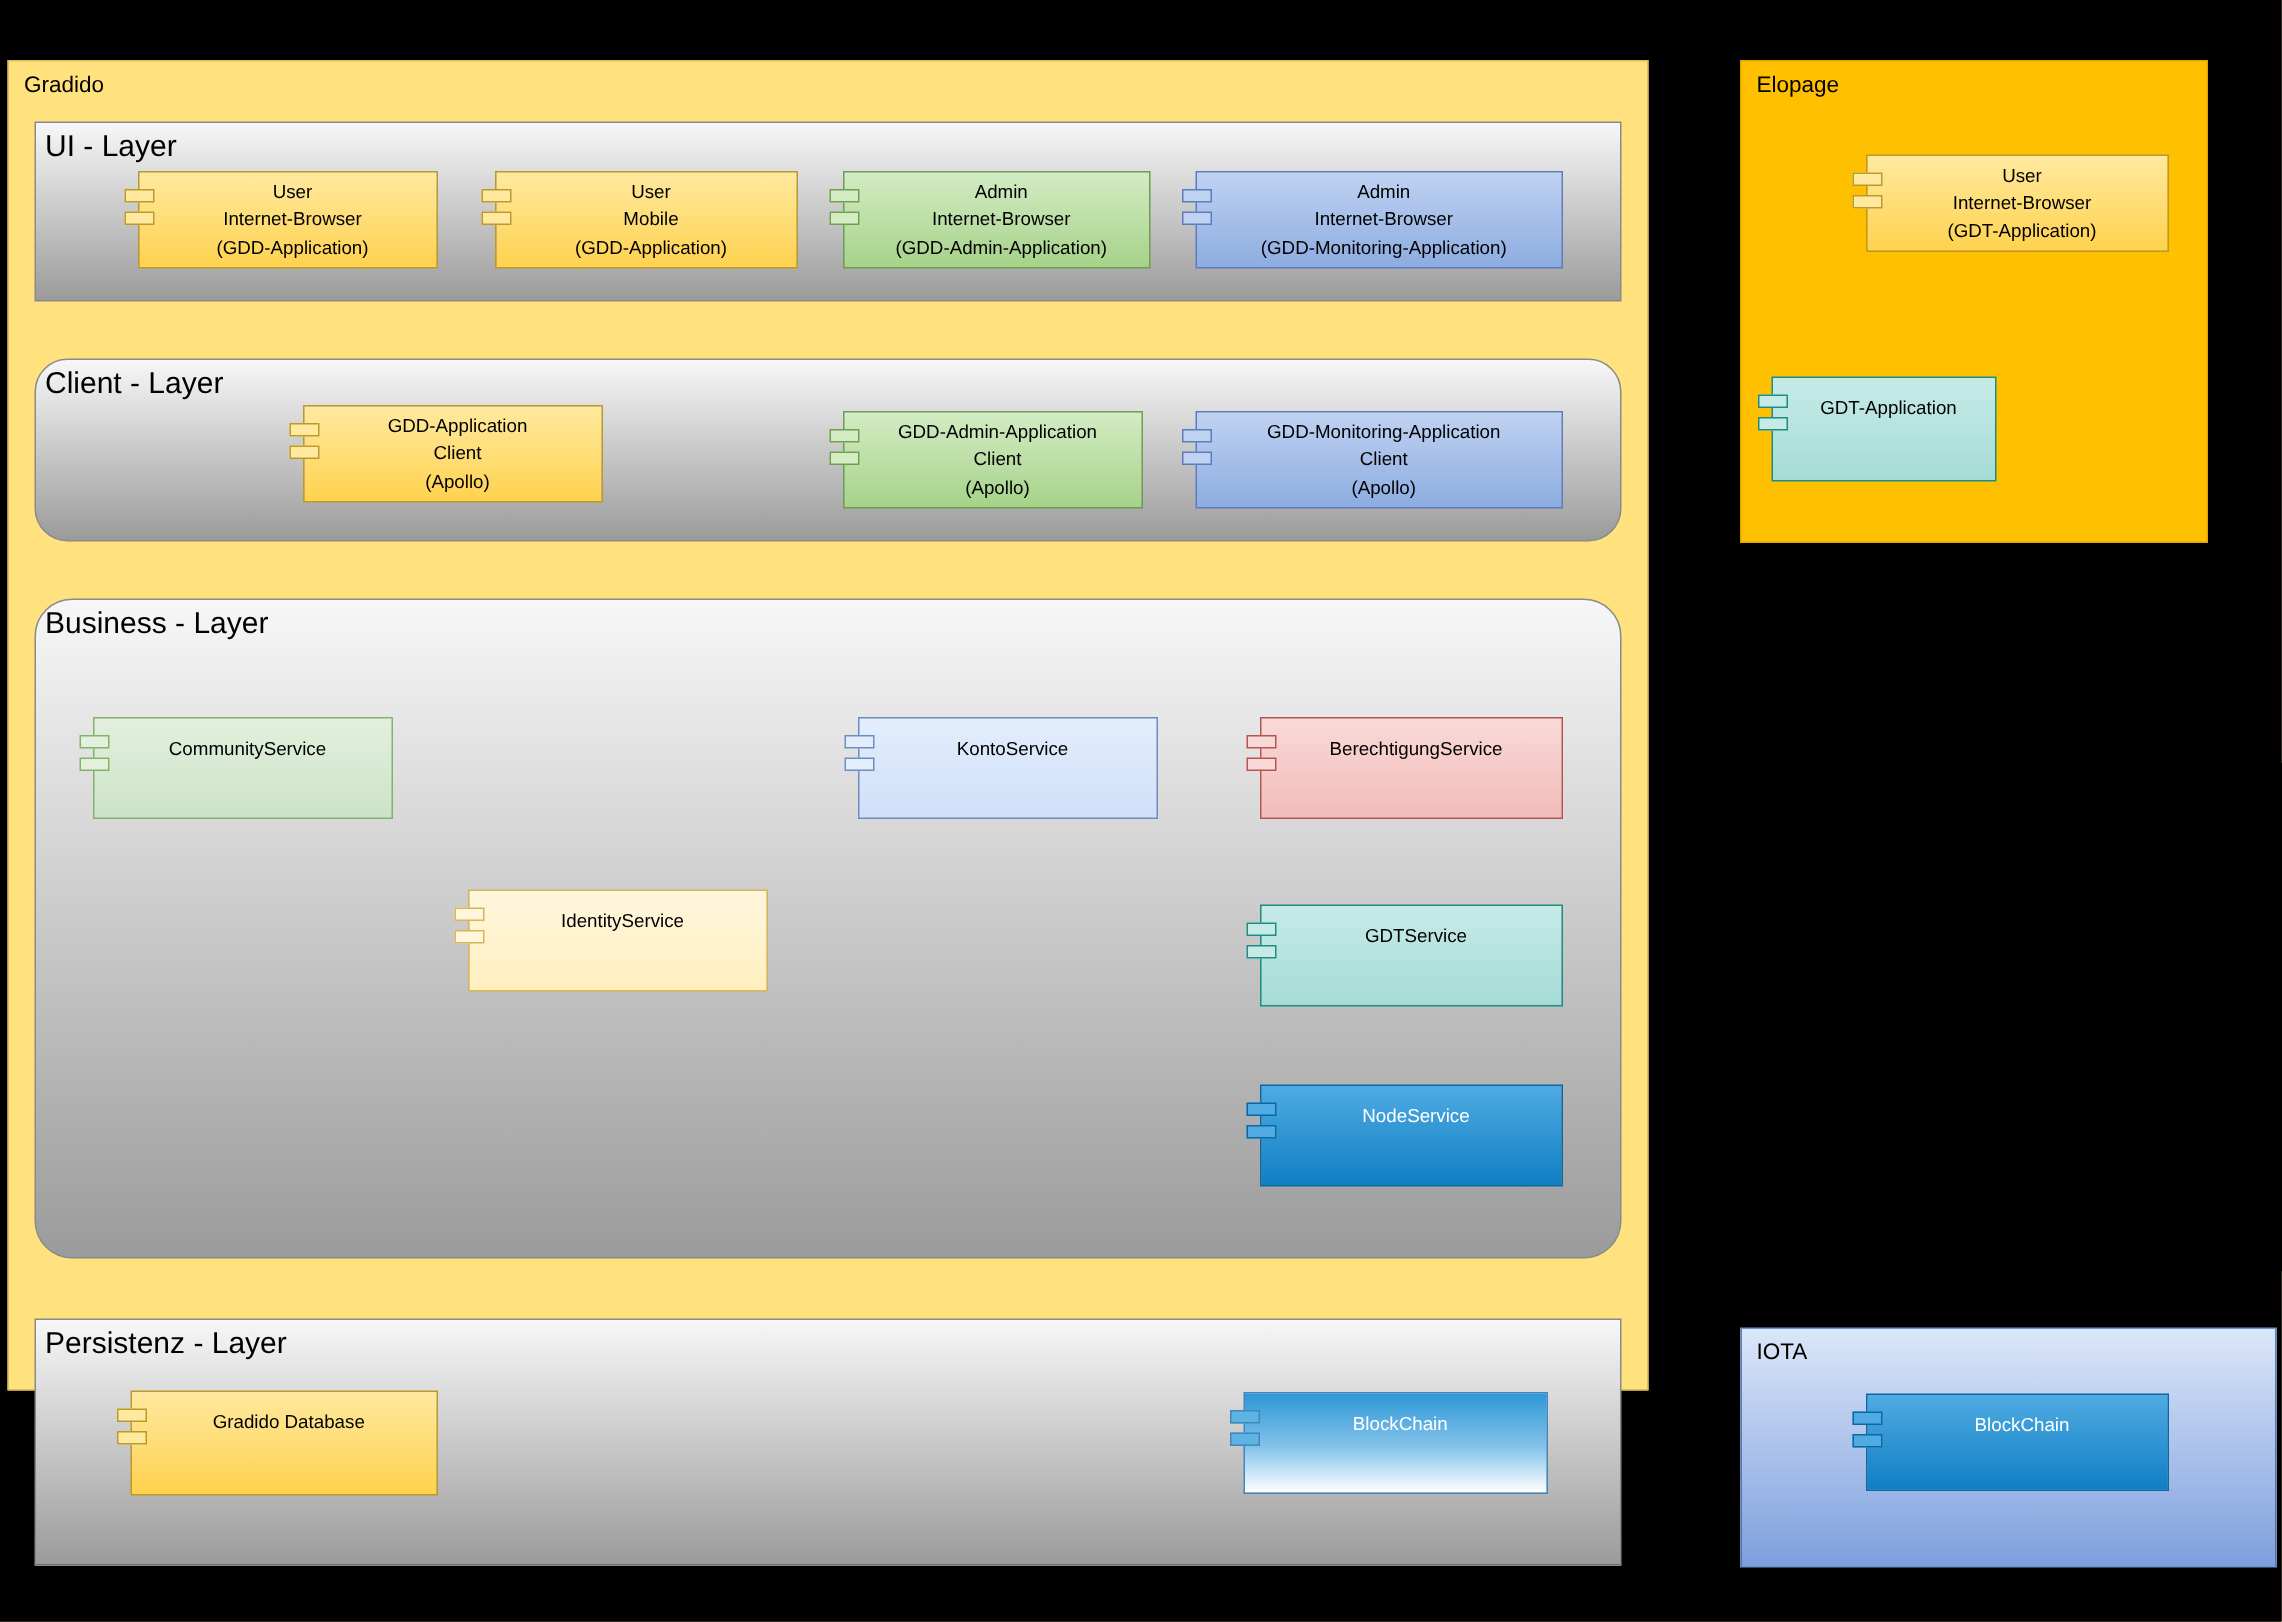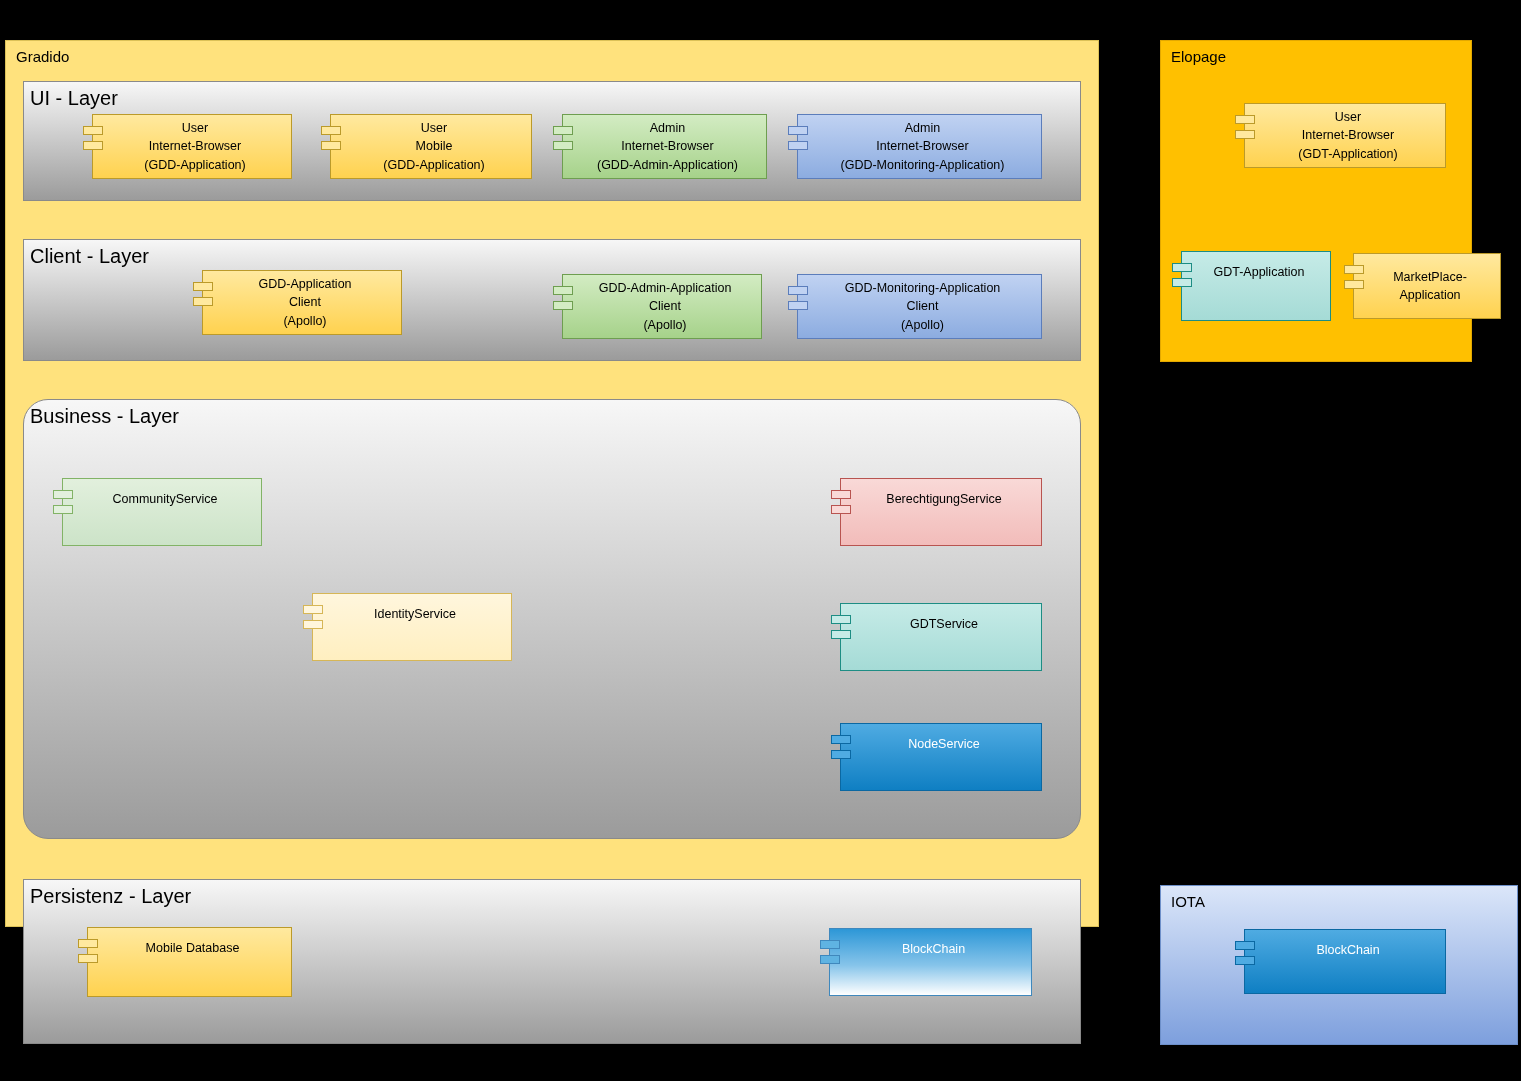--- a/index.html
+++ b/index.html
@@ -10,21 +10,21 @@
   
   .container-box { position:absolute; }
   .container-gradido { left:5px; top:40px; width:1094px; height:887px; background:#ffe27d; border:1px solid #dcc158; }
   .container-elopage { left:1160px; top:40px; width:312px; height:322px; background:#ffc000; border:1px solid #e3a800; }
   .container-iota { left:1160px; top:885px; width:358px; height:160px; background:linear-gradient(#dbe6f9,#7d9fdd); border:1px solid #6d8fc9; }
   .container-label { position:absolute; top:7px; left:10px; font-size:15px; color:#000; }
 
   
   .layer { position:absolute; background:linear-gradient(#f7f7f7,#9b9b9b); border:1px solid #8a8a8a; }
   .layer-ui        { left:17px; top:40px;  width:1058px; height:120px; }
-  .layer-client    { left:17px; top:198px; width:1058px; height:122px; }
+  .layer-client    { left:17px; top:198px; width:1058px; height:122px;border-radius:22px; }
   .layer-business  { left:17px; top:358px; width:1058px; height:440px;border-radius:25px; }
   .layer-persistenz{ left:17px; top:838px; width:1058px; height:165px; }
   .layer-label { position:absolute; top:5px; left:6px; font-size:20px; color:#000; }
 
   
   .component { position:absolute; border:1px solid #333; }
   .component .label { position:absolute; inset:0; display:flex; align-items:center; justify-content:center;
                       text-align:center; font-size:12.5px; line-height:1.45; white-space:pre-line; color:#000; padding:0 4px 0 10px; }
   .component.single .label { align-items:flex-start; padding-top:11px; }
   .tab { position:absolute; left:-10px; width:20px; height:9px; border:1px solid #333; }
@@ -139,20 +139,25 @@
     <div class="layer layer-business">
       <div class="layer-label">Business - Layer</div>
 
       <div class="component green-light single" style="left:38px;top:78px;width:200px;height:68px">
         <span class="tab t1"></span>
         <span class="tab t2"></span>
         <div class="label">CommunityService</div>
       </div>
 
 
+      <div class="component blue-light single" style="left:548px;top:78px;width:200px;height:68px">
+        <span class="tab t1"></span>
+        <span class="tab t2"></span>
+        <div class="label">KontoService</div>
+      </div>
 
       <div class="component pink single" style="left:816px;top:78px;width:202px;height:68px">
         <span class="tab t1"></span>
         <span class="tab t2"></span>
         <div class="label">BerechtigungService</div>
       </div>
 
       <div class="component yellow-light single" style="left:288px;top:193px;width:200px;height:68px">
         <span class="tab t1"></span>
         <span class="tab t2"></span>
@@ -171,21 +176,21 @@
         <div class="label">NodeService</div>
       </div>
     </div>
 
     <div class="layer layer-persistenz">
       <div class="layer-label">Persistenz - Layer</div>
 
       <div class="component yellow single" style="left:63px;top:47px;width:205px;height:70px">
         <span class="tab t1"></span>
         <span class="tab t2"></span>
-        <div class="label">Mobile Database</div>
+        <div class="label">Gradido Database</div>
       </div>
 
 
       <div class="component blue-fade single" style="left:805px;top:48px;width:203px;height:68px">
         <span class="tab t1"></span>
         <span class="tab t2"></span>
         <div class="label">BlockChain</div>
       </div>
     </div>
   </div>
@@ -200,26 +205,20 @@
 Internet-Browser
 (GDT-Application)</div>
     </div>
 
     <div class="component teal single" style="left:20px;top:210px;width:150px;height:70px">
       <span class="tab t1"></span>
       <span class="tab t2"></span>
       <div class="label">GDT-Application</div>
     </div>
 
-    <div class="component yellow" style="left:192px;top:212px;width:148px;height:66px">
-      <span class="tab t1"></span>
-      <span class="tab t2"></span>
-      <div class="label">MarketPlace-
-Application</div>
-    </div>
   </div>
 
   <div class="container-box container-iota">
     <div class="container-label">IOTA</div>
 
     <div class="component blue-strong single" style="left:83px;top:43px;width:202px;height:65px">
       <span class="tab t1"></span>
       <span class="tab t2"></span>
       <div class="label">BlockChain</div>
     </div>

